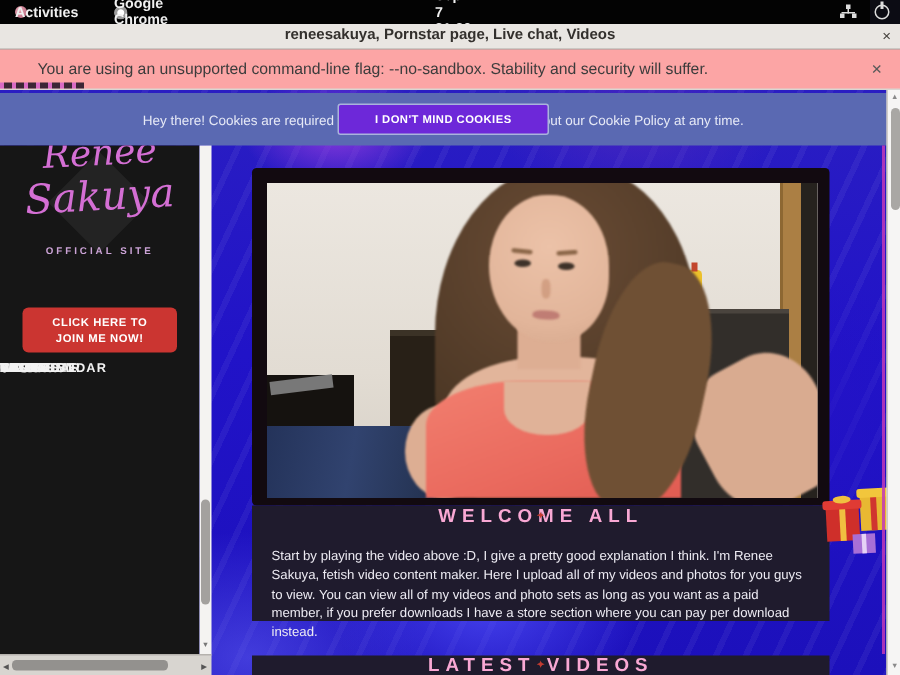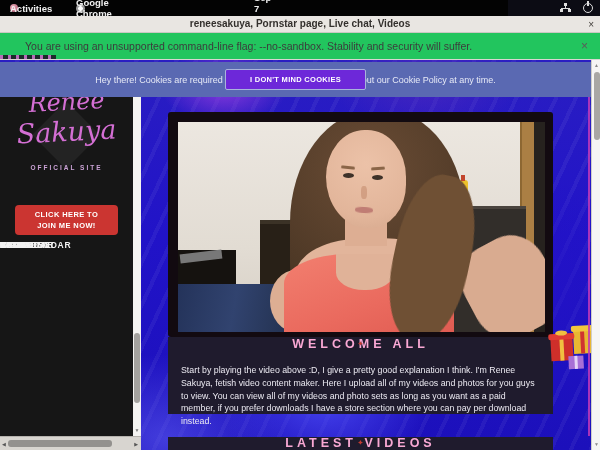--- a/index.html
+++ b/index.html
@@ -1,42 +1,42 @@
 <!DOCTYPE html>
 <html><head>
 <meta charset="utf-8">
 <style>
   html,body{margin:0;padding:0;background:#222;}
   #screen{position:relative;width:600px;height:450px;overflow:hidden;
     font-family:"Liberation Sans",sans-serif;background:#0c0c14;}
   #screen *{position:absolute;box-sizing:border-box;}
 
   
-  .topbar{left:0;top:0;width:508px;height:16px;background:#030303;color:#eee;}
+  .topbar{left:0;top:0;width:580px;height:16px;background:#030303;color:#eee;}
   .tb-item{position:absolute;top:0;height:16px;display:flex;align-items:center;gap:5px;
     font-size:9.5px;font-weight:bold;color:#f0f0f0;}
   .act-dot{position:static;width:8px;height:8px;border-radius:50%;
     background:radial-gradient(circle at 35% 35%,#e8aab6,#b05a74);}
   .chrome-dot{position:static;width:9px;height:9px;border-radius:50%;
     background:radial-gradient(circle at 50% 50%,#fff 0 2px,#9a9a9a 2.6px 4.5px,#555 4.5px);}
   .clock{left:50%;transform:translateX(-50%);}
   .net-icon{left:560px;top:3px;width:11px;height:10px;}
   .net-icon i{position:absolute;background:#ddd;}
   .pwr-icon{left:583px;top:3px;width:10px;height:10px;border:1.4px solid #ddd;border-radius:50%;}
   .pwr-icon i{position:absolute;left:3.4px;top:-3px;width:1.6px;height:5px;background:#ddd;}
 
   
   .titlebar{left:0;top:16px;width:600px;height:17px;background:#e9e6e2;
     border-bottom:1px solid #cbc8c3;}
   .titlebar .t{left:0;top:0;width:100%;height:16px;line-height:16px;text-align:center;
     font-size:10px;font-weight:bold;color:#33302d;}
   .titlebar .x{right:6px;top:1px;font-size:10px;color:#44403c;line-height:15px;cursor:default;}
 
   
-  .infobar{left:0;top:33px;width:600px;height:27px;background:#22c55e;
+  .infobar{left:0;top:33px;width:600px;height:27px;background:#fca5a5;
     border-bottom:1px solid #d9d6d1;}
   .infobar .m{left:25px;top:0;height:26px;line-height:26px;font-size:10.5px;color:#3c3c3c;}
   .infobar .x{right:12px;top:0;height:26px;line-height:26px;font-size:12px;color:#5a5a5a;}
 
   .artifact{left:0;top:55px;width:56px;height:4px;background:
     repeating-linear-gradient(90deg,#d160c8 0 3px,#1a1020 3px 8px);opacity:.85;}
 
   
   .viewport{left:0;top:60px;width:591px;height:390px;overflow:hidden;background:
     radial-gradient(90px 55px at 38% 7%, rgba(152,62,224,.85), transparent 70%),

